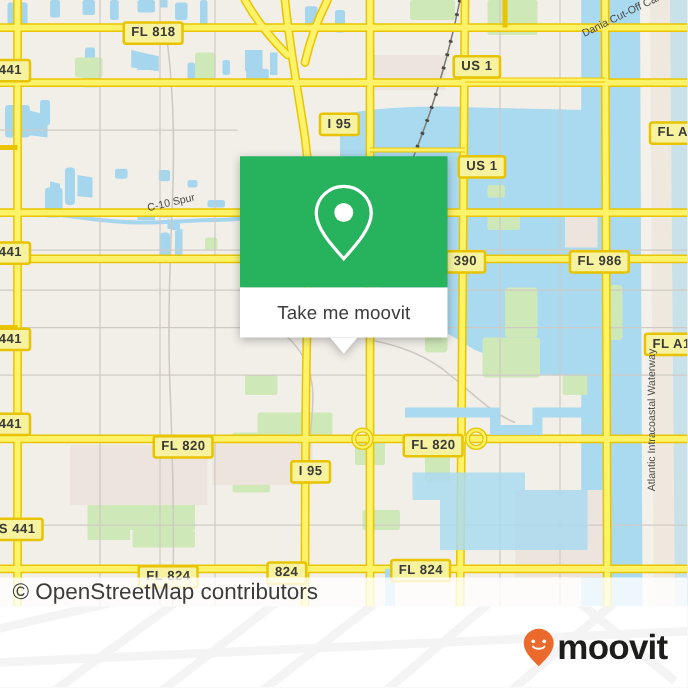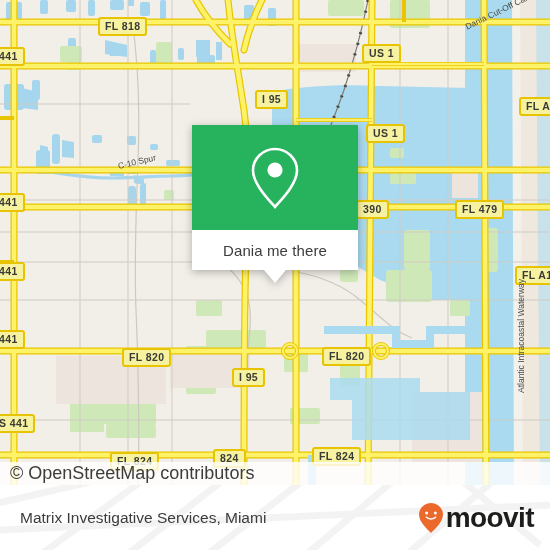--- a/index.html
+++ b/index.html
@@ -276,21 +276,21 @@
     <div id="shields">
         <div class="shield" style="left: 98px; top: 17px;">FL 818</div>
         <div class="shield" style="left: -8px; top: 47px;">441</div>
         <div class="shield" style="left: 255px; top: 90px;">I 95</div>
         <div class="shield" style="left: 362px; top: 44px;">US 1</div>
         <div class="shield" style="left: 366px; top: 124px;">US 1</div>
         <div class="shield" style="left: 519px; top: 97px;">FL A</div>
         <div class="shield" style="left: -8px; top: 193px;">441</div>
         <div class="shield" style="left: -8px; top: 262px;">441</div>
         <div class="shield" style="left: 356px; top: 200px;">390</div>
-        <div class="shield" style="left: 455px; top: 200px;">FL 479</div>
+        <div class="shield" style="left: 455px; top: 200px;">FL 986</div>
         <div class="shield" style="left: 515px; top: 266px;">FL A1A</div>
         <div class="shield" style="left: -8px; top: 330px;">441</div>
         <div class="shield" style="left: 122px; top: 348px;">FL 820</div>
         <div class="shield" style="left: 322px; top: 347px;">FL 820</div>
         <div class="shield" style="left: 232px; top: 368px;">I 95</div>
         <div class="shield" style="left: -8px; top: 414px;">S 441</div>
         <div class="shield" style="left: 110px; top: 452px;">FL 824</div>
         <div class="shield" style="left: 213px; top: 449px;">824</div>
         <div class="shield" style="left: 312px; top: 447px;">FL 824</div>
       </div>
@@ -302,42 +302,41 @@
       </div>
 
     <div class="popup">
       <div class="popup-top">
         <svg width="54" height="66" viewBox="0 0 54 66">
           <path d="M27 4 C15 4 5 13.5 5 25.5 C5 39 21 55 27 62 C33 55 49 39 49 25.5 C49 13.5 39 4 27 4 Z" fill="none" stroke="#ffffff" stroke-width="2.6"></path>
           <circle cx="27" cy="25" r="7.6" fill="#ffffff"></circle>
         </svg>
       </div>
       <div class="popup-bottom">
-        <span class="label">Dania me there</span>
+        <span class="label">Take me moovit</span>
         <span class="popup-tail"></span>
       </div>
     </div>
 
     <div class="attrib">© OpenStreetMap contributors</div>
   </div>
 
   <div class="footer">
     <svg class="footer-wm" viewBox="0 0 550 65">
       <g stroke="#e9e9e9" stroke-width="7" fill="none">
         <path d="M-10 20 L120 -10"></path>
         <path d="M40 70 L150 -10"></path>
         <path d="M120 75 L230 -10"></path>
         <path d="M200 75 L310 -10"></path>
         <path d="M300 75 L400 -10"></path>
         <path d="M400 75 L500 -10"></path>
         <path d="M455 -10 L540 60"></path>
         <path d="M0 45 L550 20"></path>
       </g>
     </svg>
-    <div class="footer-title">Matrix Investigative Services, Miami</div>
     <div class="brand">
       <svg width="26" height="32" viewBox="0 0 26 32">
         <path d="M13 1 C6.4 1 1 6.2 1 12.6 C1 20 9 27 13 31 C17 27 25 20 25 12.6 C25 6.2 19.6 1 13 1 Z" fill="#eb6a2b"></path>
         <circle cx="8.6" cy="11" r="1.5" fill="#ffffff"></circle>
         <circle cx="17.4" cy="11" r="1.5" fill="#ffffff"></circle>
         <path d="M8.4 15.2 C10 17.6 16 17.6 17.6 15.2" stroke="#ffffff" stroke-width="1.5" fill="none" stroke-linecap="round"></path>
       </svg>
       <span class="brand-text">moovit</span>
     </div>
   </div>

